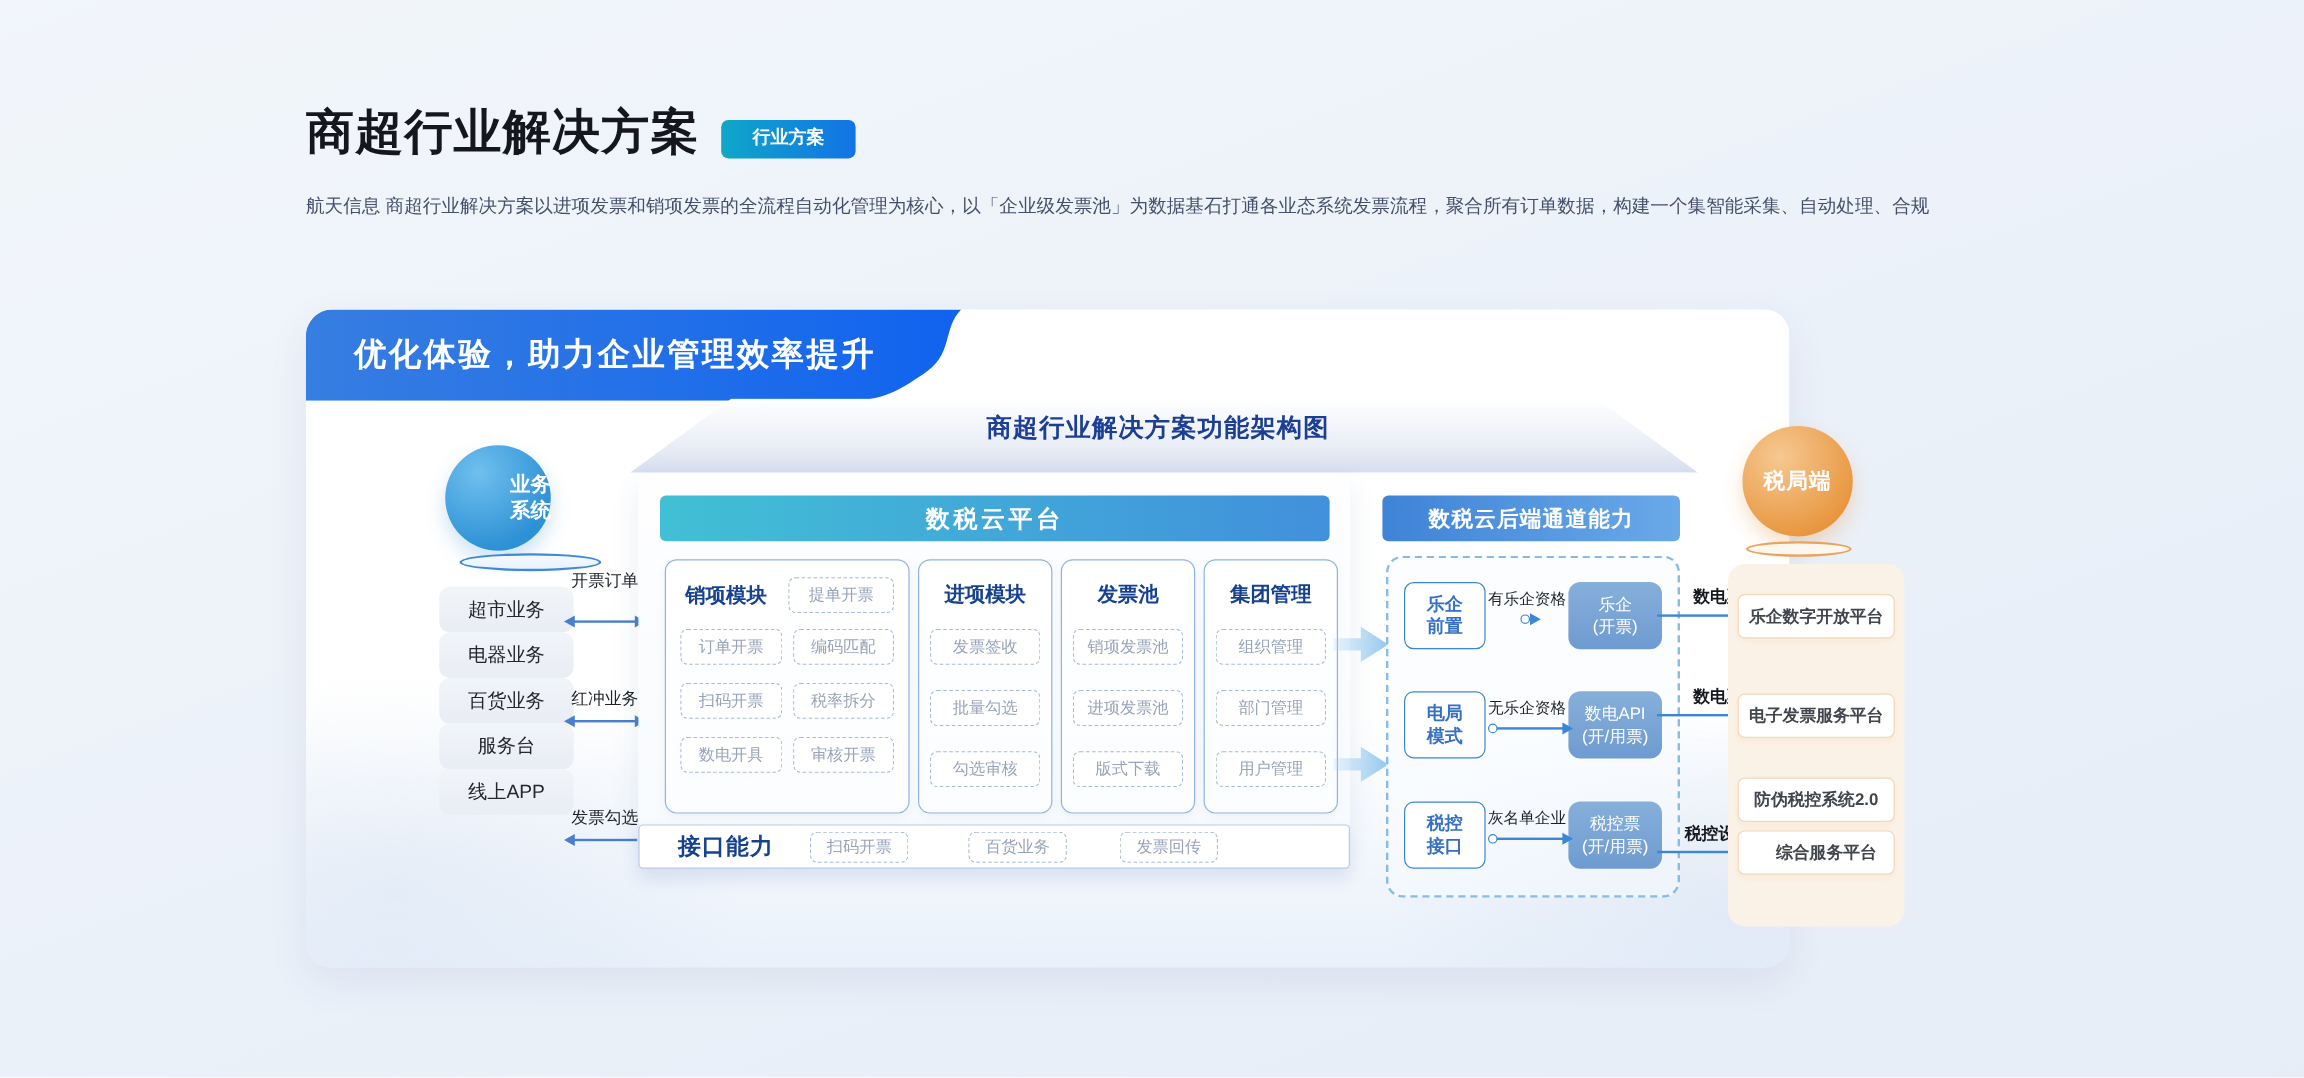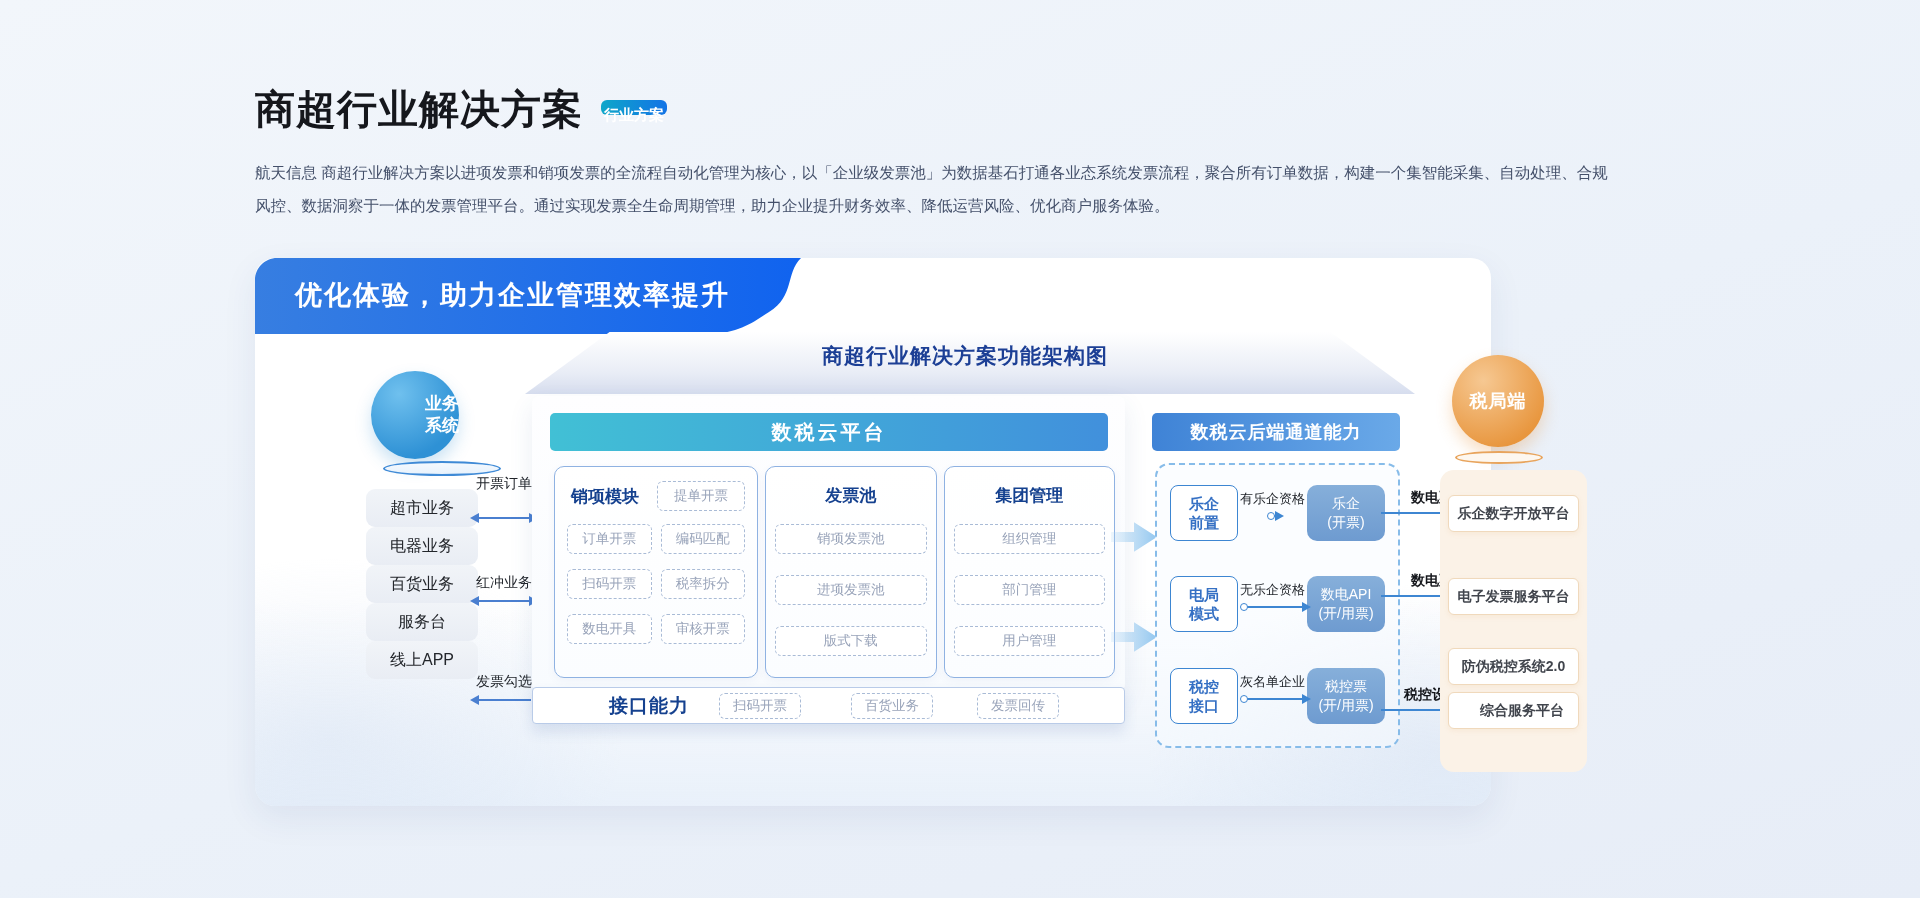--- a/index.html
+++ b/index.html
@@ -3,22 +3,22 @@
 <meta charset="utf-8">
 <style>
   * { margin:0; padding:0; box-sizing:border-box; }
   body { font-family:"Liberation Sans", sans-serif; }
   .screen { position:relative; width:1920px; height:898px; overflow:hidden;
             background:linear-gradient(160deg,#f2f6fb 0%,#ebf1f9 55%,#e7edf7 100%); }
 
   
   .page-title { position:absolute; left:255px; top:82px; font-size:40px; font-weight:800;
                 color:#15171c; letter-spacing:1px; }
-  .industry-badge { position:absolute; left:601px; top:100px; height:15px; line-height:29px;
-                    padding:0 3px; border-radius:6px; color:#fff; font-size:15px; font-weight:700;
+  .industry-badge { position:absolute; left:601px; top:100px; height:32px; line-height:29px;
+                    padding:0 26px; border-radius:6px; color:#fff; font-size:15px; font-weight:700;
                     background:linear-gradient(90deg,#0fa7c9,#1273e6); }
   .desc { position:absolute; left:255px; top:156px; width:1415px; font-size:15.5px;
           color:#44506a; line-height:33px; }
 
   
   .card { position:absolute; left:255px; top:258px; width:1236px; height:548px;
           background:#fff; border-radius:20px; box-shadow:0 12px 34px rgba(40,70,130,.08); }
   .card::before { content:''; position:absolute; inset:0; border-radius:20px; pointer-events:none;
           background:linear-gradient(180deg,rgba(255,255,255,0) 62%,rgba(206,223,244,.45) 100%),
                      radial-gradient(420px 260px at 6% 88%,rgba(198,212,234,.30),rgba(198,212,234,0) 70%),
@@ -74,21 +74,21 @@
   .m-head .m-title { margin-left:4px; }
   .m-grid { display:grid; grid-template-columns:1fr 1fr; gap:15px 9px; margin-top:13px; }
   .m-center { text-align:center; margin:2px 0 17px; }
   .m-chips { display:flex; flex-direction:column; gap:21px; }
   .chip { border:1.5px dashed #a9bbd6; border-radius:6px; color:#98a3b9; font-size:13.5px; height:30px;
           display:flex; align-items:center; justify-content:center; white-space:nowrap; background:#fff; }
   .featured-chip { width:88px; }
 
   .if-bar { position:absolute; left:277px; top:429px; width:593px; height:37px; background:#fff;
             border:1px solid #b9cbe8; border-radius:4px; box-shadow:0 8px 14px rgba(60,95,160,.14);
-            display:flex; align-items:center;padding-left:44px; }
+            display:flex; align-items:center; }
   .if-title { margin-left:32px; font-size:19px; font-weight:800; color:#15418f; letter-spacing:1px; }
   .if-bar .chip { height:26px; padding:0 13px; }
   .if-c1 { margin-left:30px; } .if-c2 { margin-left:50px; } .if-c3 { margin-left:44px; }
 
   
   .channel-header { position:absolute; left:897px; top:155px; width:248px; height:38px; border-radius:5px;
                     background:linear-gradient(90deg,#3f83d6,#6aa9e8); color:#fff; font-size:18px;
                     font-weight:700; letter-spacing:1px; display:flex; align-items:center; justify-content:center; }
   .channel-box { position:absolute; left:900px; top:205px; width:245px; height:285px;
                  border:2px dashed #87bce9; border-radius:14px; background:rgba(248,252,255,.55); }
@@ -135,21 +135,20 @@
 </style>
 </head>
 <body>
 
 <div class="screen">
 
   <h1 class="page-title">商超行业解决方案</h1>
   <span class="industry-badge">行业方案</span>
   <div class="desc">
     <div>航天信息 商超行业解决方案以进项发票和销项发票的全流程自动化管理为核心，以「企业级发票池」为数据基石打通各业态系统发票流程，聚合所有订单数据，构建一个集智能采集、自动处理、合规</div>
-    <div>风控、数据洞察于一体的发票管理平台。通过实现发票全生命周期管理，助力企业提升财务效率、降低运营风险、优化商户服务体验。</div>
   </div>
 
   <div class="card">
 
     <svg class="ribbon-svg" viewBox="0 0 560 76" preserveAspectRatio="none">
       <defs>
         <linearGradient id="ribbonGrad" x1="0" y1="0" x2="1" y2="0">
           <stop offset="0" stop-color="#377EE1"></stop>
             <stop offset="1" stop-color="#1063EF"></stop>
         </linearGradient>
@@ -192,20 +191,28 @@
         </div>
         <div class="m-grid">
           <span class="chip">订单开票</span>
           <span class="chip">编码匹配</span>
           <span class="chip">扫码开票</span>
           <span class="chip">税率拆分</span>
           <span class="chip">数电开具</span>
           <span class="chip">审核开票</span>
         </div>
       </div>
+      <div class="module m2">
+        <div class="m-title m-center">进项模块</div>
+        <div class="m-chips">
+          <span class="chip">发票签收</span>
+          <span class="chip">批量勾选</span>
+          <span class="chip">勾选审核</span>
+        </div>
+      </div>
       <div class="module m3">
         <div class="m-title m-center">发票池</div>
         <div class="m-chips">
           <span class="chip">销项发票池</span>
           <span class="chip">进项发票池</span>
           <span class="chip">版式下载</span>
         </div>
       </div>
       <div class="module m4">
         <div class="m-title m-center">集团管理</div>

